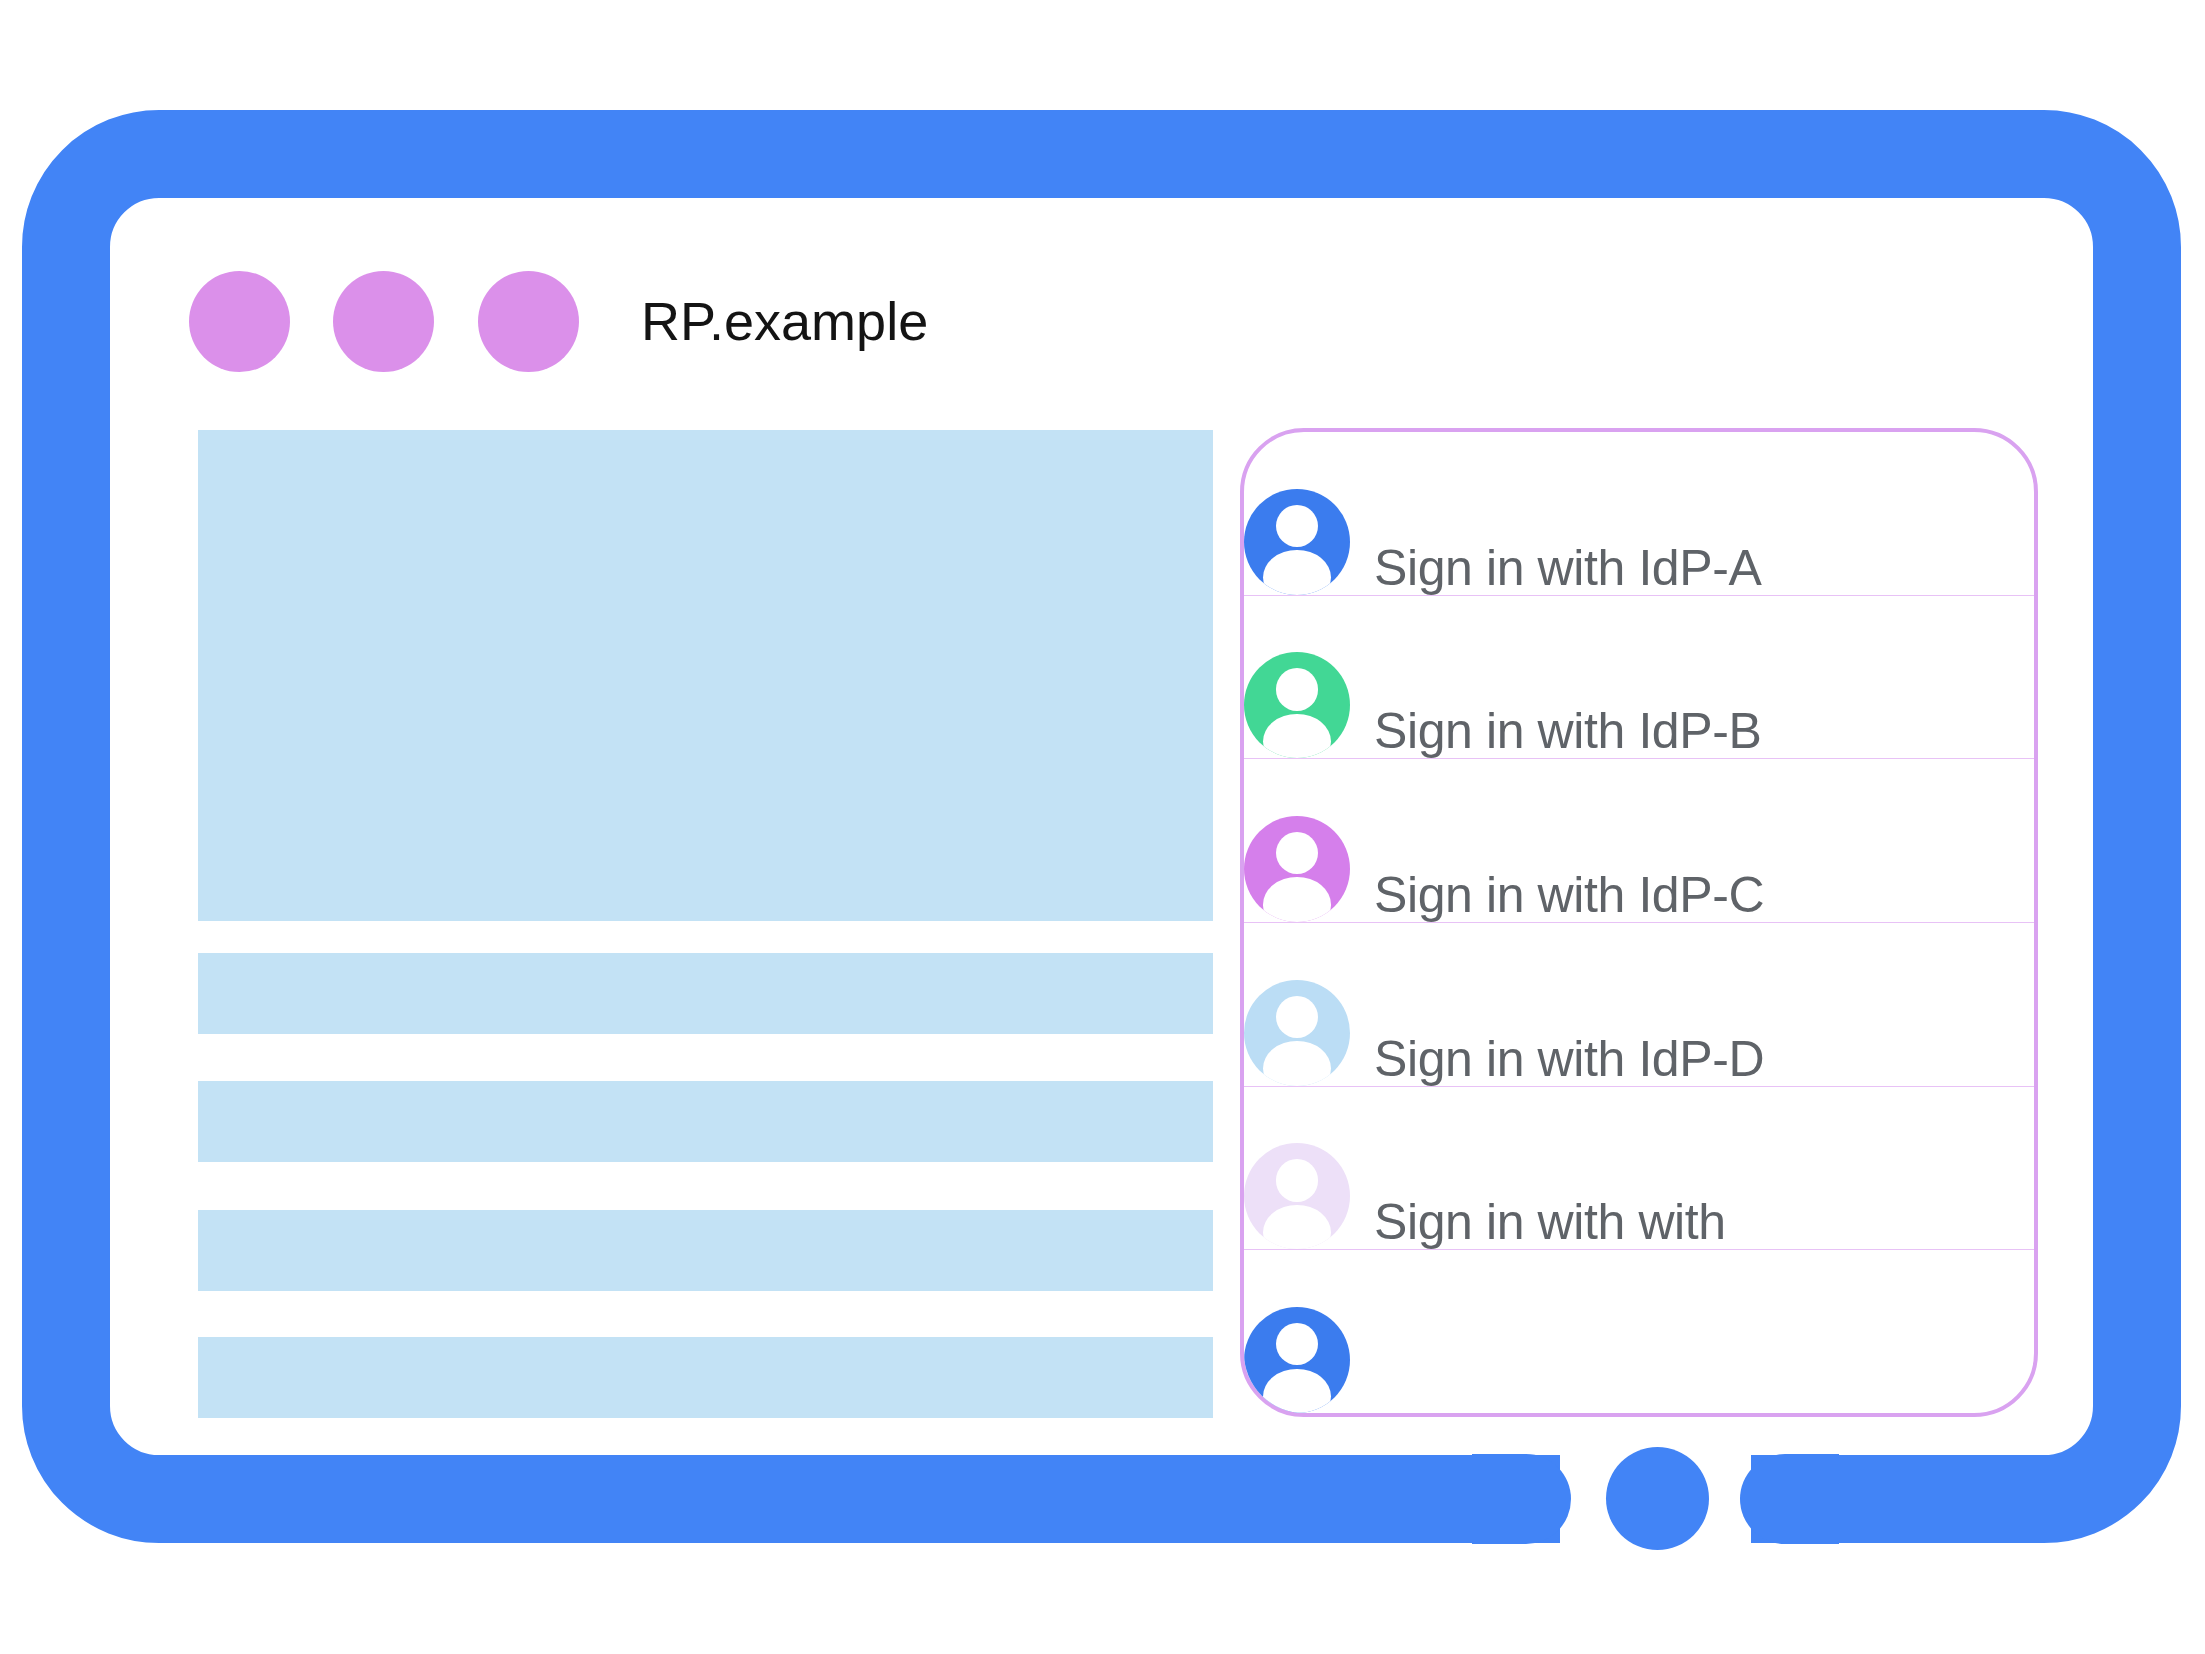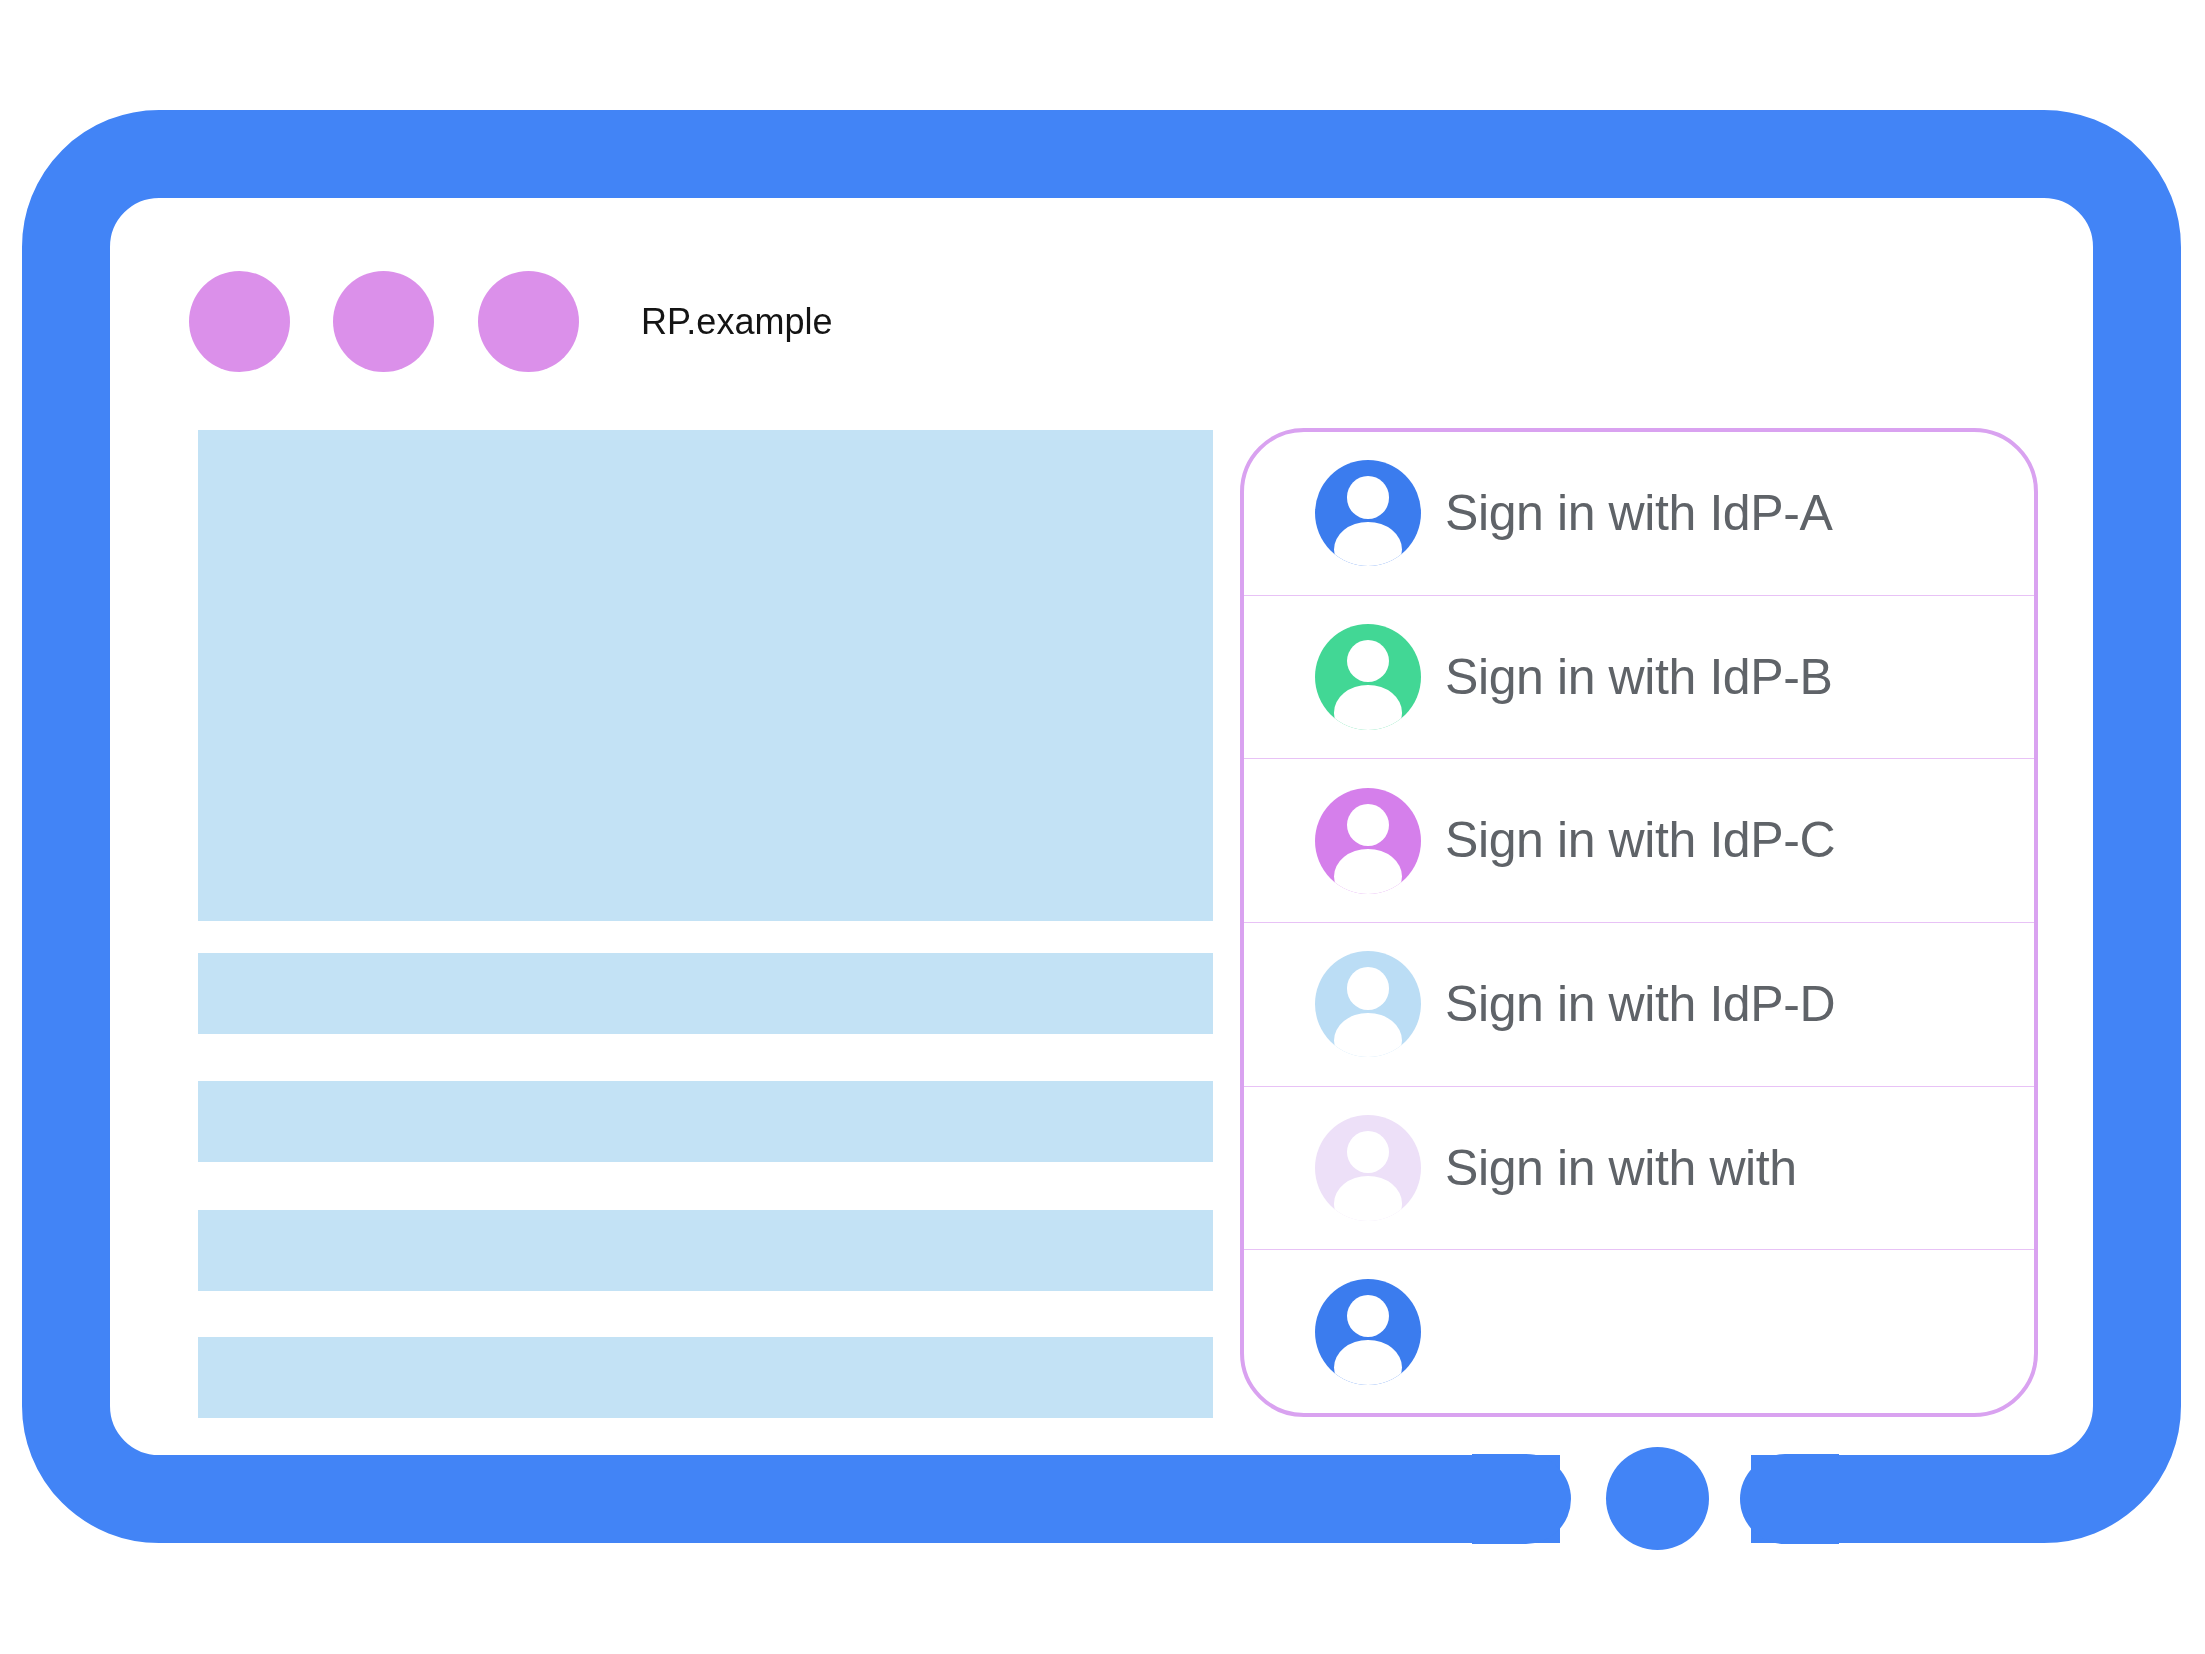--- a/index.html
+++ b/index.html
@@ -34,21 +34,21 @@
     background:var(--frame);z-index:3;
   }
   
   .window-dot{
     position:absolute;top:271px;width:101px;height:101px;border-radius:50%;
     background:var(--dot);z-index:4;
   }
   .dot-1{left:189px;} .dot-2{left:333px;} .dot-3{left:478px;}
   .page-title{
     position:absolute;left:641px;top:296px;
-    font-size:36px;line-height:51px;
+    font-size:54px;line-height:51px;
     color:var(--title);letter-spacing:0;
     z-index:4;white-space:nowrap;
   }
   
   .ph{position:absolute;left:198px;width:1015px;background:var(--placeholder);z-index:4;}
   .ph-hero{top:430px;height:491px;}
   .ph-l1{top:953px;height:81px;}
   .ph-l2{top:1081px;height:81px;}
   .ph-l3{top:1210px;height:81px;}
   .ph-l4{top:1337px;height:81px;}
@@ -59,22 +59,21 @@
     box-sizing:border-box;
     border:4.4px solid var(--panel-border);
     border-radius:64px;
     background:#ffffff;
     z-index:5;
     display:flex;flex-direction:column;
     overflow:hidden;
   }
   .signin-row{
     flex:1 1 0;
-    display:flex;align-items:center;
-    padding-left:71px;
+    display:flex;align-items:flex-end;
     box-sizing:border-box;
     background:transparent;
   }
   .signin-row:not(:last-child){border-bottom:1.8px solid var(--divider);}
   .avatar{
     position:relative;flex:0 0 auto;
     width:106px;height:106px;border-radius:50%;
     overflow:hidden;
   }
   .avatar .head{

